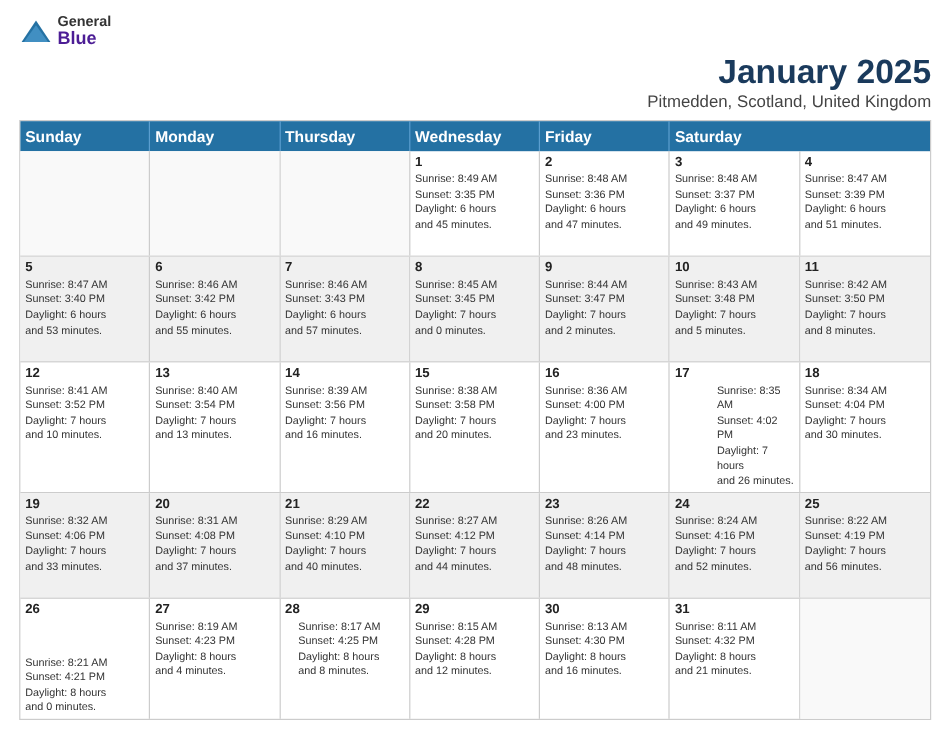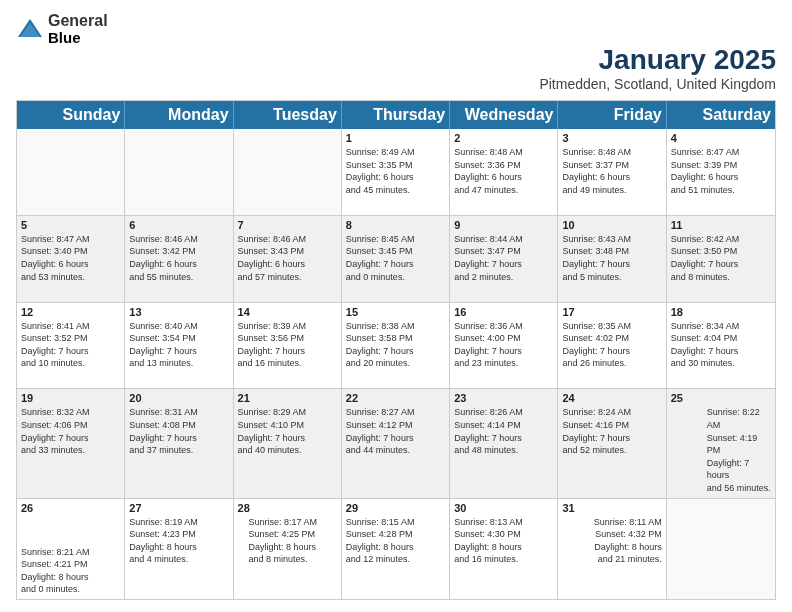--- a/index.html
+++ b/index.html
@@ -27,28 +27,28 @@
       display: flex;
       align-items: center;
       gap: 4px;
     }
     .logo-text {
       display: flex;
       flex-direction: column;
       line-height: 1.1;
     }
     .logo-general {
-      font-size: 16px;
+      font-size: 12px;
       font-weight: bold;
       color: #333;
     }
     .logo-blue {
       font-size: 15px;
       font-weight: bold;
-      color: #000000;
+      color: #4c1d95;
     }
     .logo-icon {
       width: 28px;
       height: 28px;
     }
     .title-block {
       text-align: right;
     }
     .title-month {
       font-size: 28px;
@@ -66,24 +66,24 @@
       flex-direction: column;
       border: 1px solid #ccc;
     }
     .cal-header-row {
       display: grid;
       grid-template-columns: repeat(7, 1fr);
       background: #2471a3;
     }
     .cal-header-cell {
       color: #fff;
-      font-size: 16px;
+      font-size: 13px;
       font-weight: bold;
       padding: 5px 4px;
-      text-align: right;
+      text-align: left;
       border-right: 1px solid #5b9ecf;
     }
     .cal-header-cell:last-child { border-right: none; }
     .cal-body {
       flex: 1;
       display: flex;
       flex-direction: column;
     }
     .cal-row {
       display: grid;
@@ -133,21 +133,20 @@
     <div class="title-block">
       <div class="title-month">January 2025</div>
       <div class="title-location">Pitmedden, Scotland, United Kingdom</div>
     </div>
   </div>
 
   <div class="calendar">
     <div class="cal-header-row">
     <div class="cal-header-cell">Sunday</div>
         <div class="cal-header-cell">Monday</div>
-        <div class="cal-header-cell">Tuesday</div>
         <div class="cal-header-cell">Thursday</div>
         <div class="cal-header-cell">Wednesday</div>
         <div class="cal-header-cell">Friday</div>
         <div class="cal-header-cell">Saturday</div>
       </div>
     <div class="cal-body">
     <div class="cal-row">
           <div class="cal-cell empty"></div>
           <div class="cal-cell empty"></div>
           <div class="cal-cell empty"></div>
@@ -262,21 +261,21 @@
           </div>
           <div class="cal-cell">
             <div class="day-num">16</div>
             <div class="cell-info" style="white-space: pre-line;">Sunrise: 8:36 AM
 Sunset: 4:00 PM
 Daylight: 7 hours
 and 23 minutes.</div>
           </div>
           <div class="cal-cell">
             <div class="day-num">17</div>
-            <div class="cell-info" style="white-space: pre-line;">Sunrise: 8:35 AM
+            <div class="cell-info" style="white-space: pre-line; margin-left: 35px;">Sunrise: 8:35 AM
 Sunset: 4:02 PM
 Daylight: 7 hours
 and 26 minutes.</div>
           </div>
           <div class="cal-cell">
             <div class="day-num">18</div>
             <div class="cell-info" style="white-space: pre-line;">Sunrise: 8:34 AM
 Sunset: 4:04 PM
 Daylight: 7 hours
 and 30 minutes.</div>
@@ -320,21 +319,21 @@
           </div>
           <div class="cal-cell shaded">
             <div class="day-num">24</div>
             <div class="cell-info" style="white-space: pre-line;">Sunrise: 8:24 AM
 Sunset: 4:16 PM
 Daylight: 7 hours
 and 52 minutes.</div>
           </div>
           <div class="cal-cell shaded">
             <div class="day-num">25</div>
-            <div class="cell-info" style="white-space: pre-line; margin-left: 36px;">Sunrise: 8:22 AM
+            <div class="cell-info" style="white-space: pre-line;">Sunrise: 8:22 AM
 Sunset: 4:19 PM
 Daylight: 7 hours
 and 56 minutes.</div>
           </div>
         </div>
         <div class="cal-row">
           <div class="cal-cell">
             <div class="day-num">26</div>
             <div class="cell-info" style="white-space: pre-line; margin-top: 32px;">Sunrise: 8:21 AM
 Sunset: 4:21 PM
@@ -364,21 +363,21 @@
           </div>
           <div class="cal-cell">
             <div class="day-num">30</div>
             <div class="cell-info" style="white-space: pre-line;">Sunrise: 8:13 AM
 Sunset: 4:30 PM
 Daylight: 8 hours
 and 16 minutes.</div>
           </div>
           <div class="cal-cell">
             <div class="day-num">31</div>
-            <div class="cell-info" style="white-space: pre-line; text-align: right;">Sunrise: 8:11 AM
+            <div class="cell-info" style="white-space: pre-line;">Sunrise: 8:11 AM
 Sunset: 4:32 PM
 Daylight: 8 hours
 and 21 minutes.</div>
           </div>
           <div class="cal-cell empty"></div>
         </div>
       </div>
   </div>
 </div>
 

